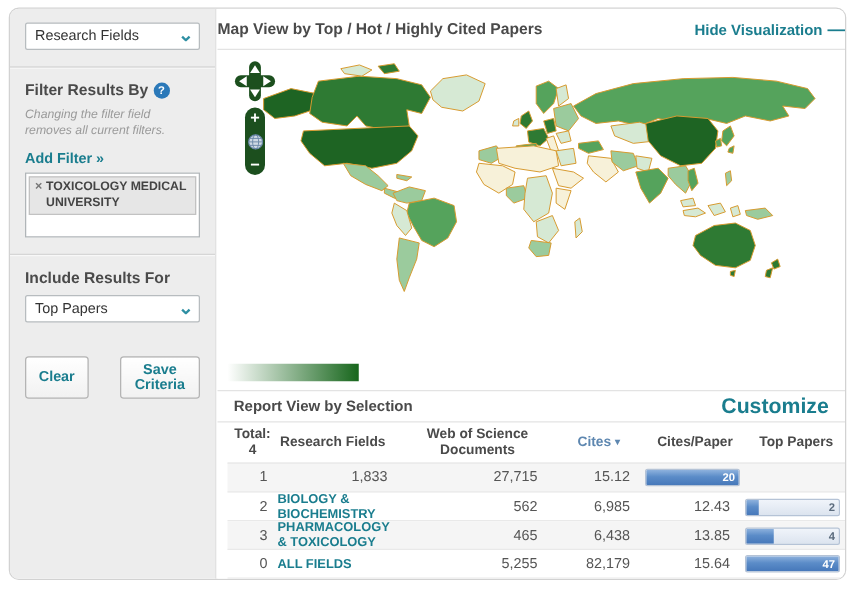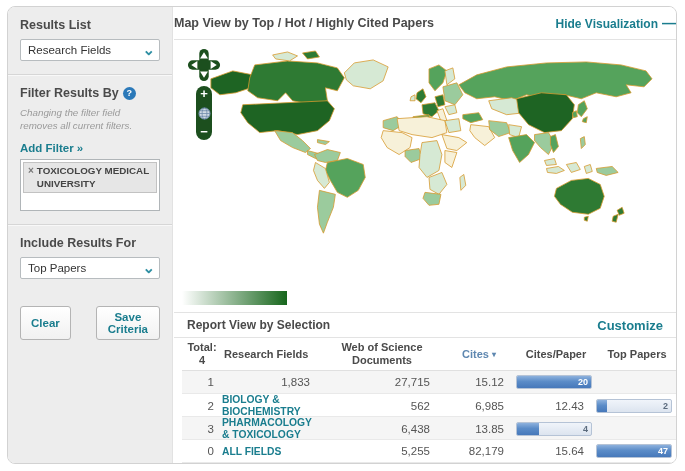--- a/index.html
+++ b/index.html
@@ -57,21 +57,21 @@
   .zoomer{margin:4px 0 0 9px;width:16px;height:54px;background:#1c4f1e;border-radius:9px;
           display:flex;flex-direction:column;align-items:center;justify-content:space-between;padding:1px 0;}
   .zoomer .zbtn{color:#fff;font-size:13px;font-weight:bold;line-height:14px;cursor:pointer;width:100%;text-align:center;}
   .globe{width:13px;height:13px;cursor:pointer;}
   .legend{position:absolute;left:8px;bottom:7px;width:105px;height:14px;
           background:linear-gradient(to right,var(--legend-min),var(--legend-max));}
   
   .report-bar{height:26px;display:flex;align-items:center;justify-content:space-between;
               padding:0 13px;border-top:1px solid #e3e3e3;border-bottom:1px solid #e3e3e3;}
   .report-title{font-size:12px;font-weight:bold;color:#4a4a4a;}
-  .rlink{font-size:13px;font-weight:bold;color:var(--accent-teal);text-decoration:none;cursor:pointer;}
+  .rlink{font-size:17px;font-weight:bold;color:var(--accent-teal);text-decoration:none;cursor:pointer;}
   .rtable{padding:0 0 0 8px;}
   .thead,.trow{display:grid;grid-template-columns:40px 100px 120px 74px 80px 82px;align-items:center;}
   .thead{min-height:31px;border-bottom:1px solid #e0e0e0;padding:3px 0;}
   .th{font-size:11px;font-weight:bold;color:#4a4a4a;text-align:center;line-height:1.2;cursor:pointer;}
   .th.left{text-align:left;padding-left:2px;}
   .th.sorted{color:var(--sorted-column-blue);}
   .th .arr{font-size:8px;vertical-align:1px;}
   .trow{height:23px;border-bottom:1px solid #e9e9e9;}
   .trow.alt{background:#f5f5f5;}
   .cell{font-size:11.5px;color:#555;}
@@ -94,21 +94,20 @@
   .map-svg path,.map-svg ellipse{stroke:var(--map-border-orange);stroke-width:0.8;stroke-linejoin:round;cursor:pointer;}
 </style>
 </head>
 <body>
 
 <div class="canvas">
   <div class="frame">
 
     <aside class="sidebar">
       <div class="side-sec">
-        <div class="side-label">Results List</div>
         <div class="select">
           <span>Research Fields</span>
           <span class="chev">⌄</span>
         </div>
       </div>
 
       <div class="side-sec">
         <div class="side-label">
           <span>Filter Results By</span><span class="help">?</span>
         </div>
@@ -280,20 +279,21 @@
       <div class="bar-track">
         <div class="bar-fill" style="width: 14%;"></div>
         <span class="bar-value">2</span>
       </div>
     </div>
   </div>
 
   <div class="trow alt">
     <div class="cell c-rank">3</div>
     <div class="cell c-field">PHARMACOLOGY &amp; TOXICOLOGY</div>
+    <div class="cell c-num">465</div>
     <div class="cell c-num">6,438</div>
     <div class="cell c-num">13.85</div>
     <div class="cell c-bar">
       <div class="bar-track">
         <div class="bar-fill" style="width: 30%;"></div>
         <span class="bar-value">4</span>
       </div>
     </div>
   </div>
 

